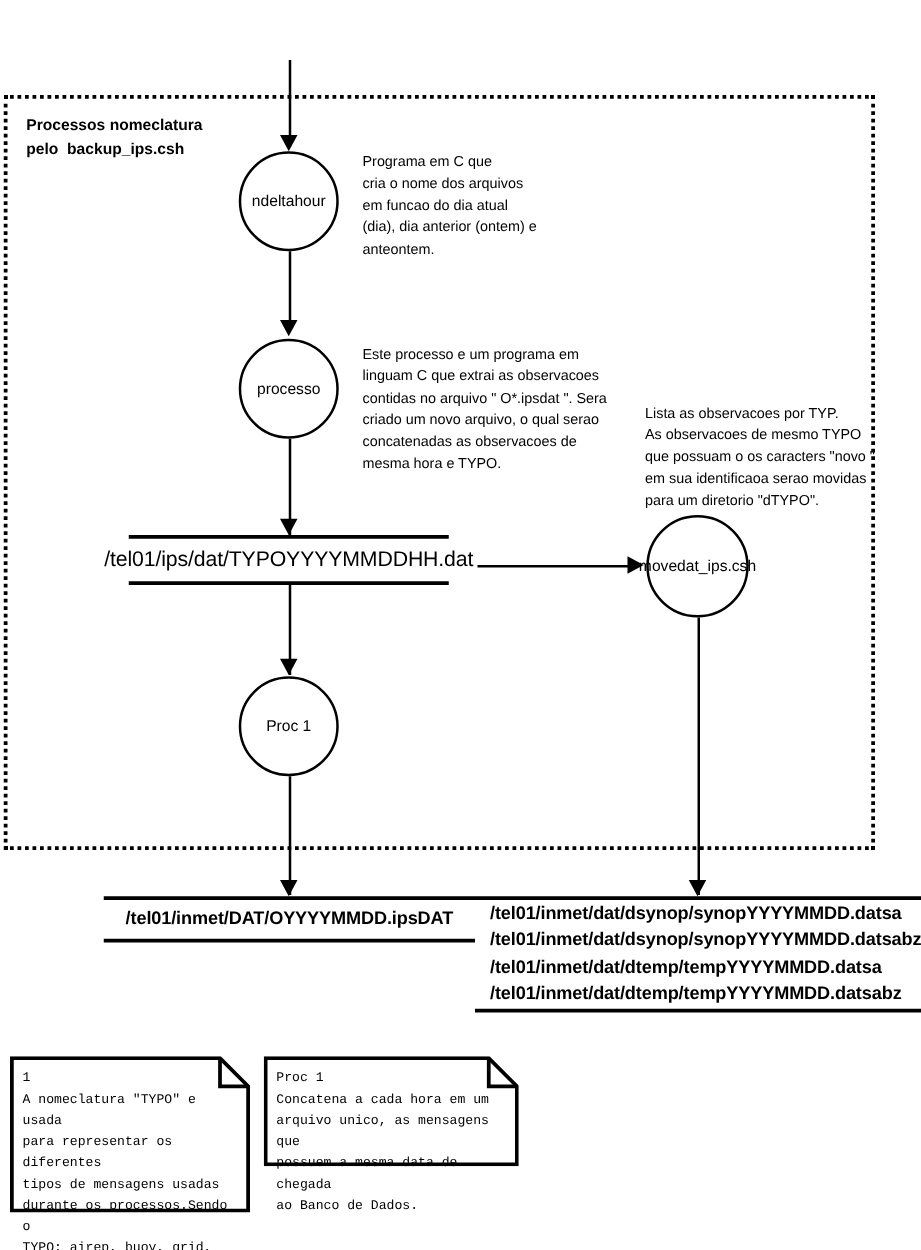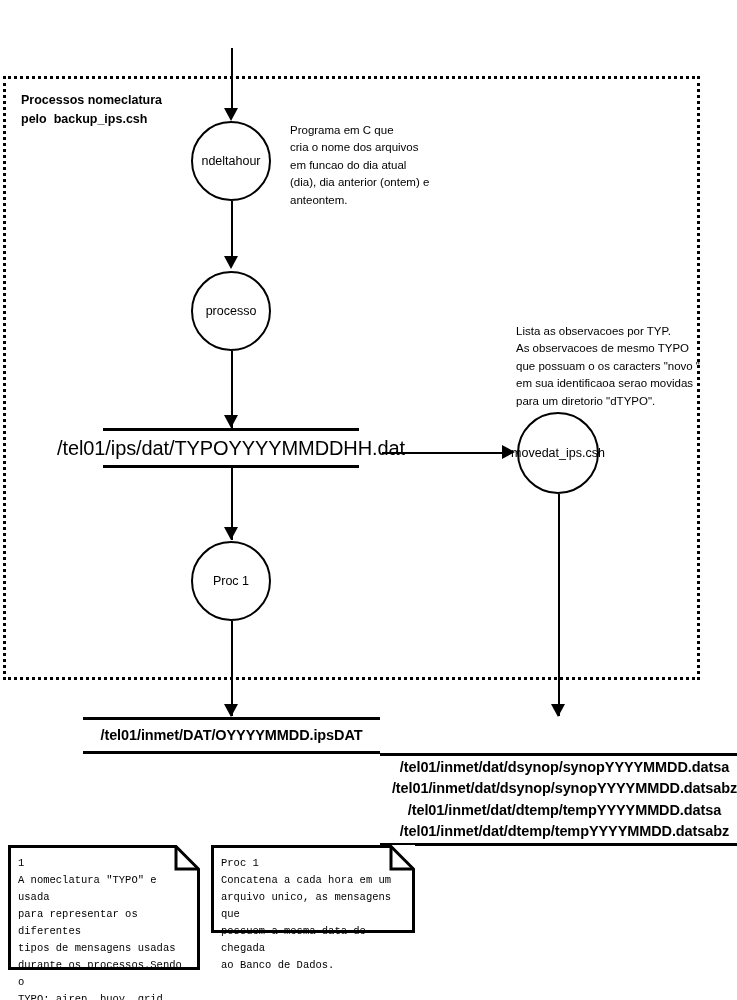--- a/index.html
+++ b/index.html
@@ -6,22 +6,22 @@
   body{width:737px;height:1000px;position:relative;overflow:hidden;
        font-family:"Liberation Sans", sans-serif;color:#000;}
   .canvas{position:absolute;left:0;top:0;width:737px;height:1000px;}
 
   
   .filebox{position:absolute;border-top:3px solid #000;border-bottom:3px solid #000;
            box-sizing:border-box;display:flex;flex-direction:column;
            align-items:center;justify-content:center;}
   .filebox .line{white-space:pre;line-height:1.45;}
   .fb-bold .line{font-weight:bold;font-size:14.5px;letter-spacing:-0.1px;}
-  .fb-plain .line{font-weight:normal;font-size:20px;letter-spacing:-0.1px;}
-  .fb-left{align-items:center;margin-top:36px;}
+  .fb-plain .line{font-weight:normal;font-size:17px;letter-spacing:-0.1px;}
+  .fb-left{align-items:flex-start;}
   .fb-left .line{padding-left:12px;}
 
   
   .dotted-zone{position:absolute;border:3px dotted #000;box-sizing:border-box;}
   .zone-label{position:absolute;font-weight:bold;font-size:12.5px;line-height:1.5;
               white-space:pre;}
 
   
   .circle{position:absolute;border:2.4px solid #000;border-radius:50%;
           box-sizing:border-box;display:flex;align-items:center;justify-content:center;}
@@ -67,20 +67,26 @@
 em funcao do dia atual
 (dia), dia anterior (ontem) e
 anteontem.</div>
 
   <div class="vline" style="left:231px;top:201px;height:62px;"></div>
   <div class="arrow-down" style="left:224px;top:256px;"></div>
 
   <div class="circle" style="left:191px;top:271px;width:80px;height:80px;">
     <span>processo</span>
   </div>
+  <div class="note-text" style="left:290px;top:276px;width:225px;">Este processo e um programa em
+linguam C que extrai as observacoes
+contidas no arquivo " O*.ipsdat ". Sera
+criado um novo arquivo, o qual serao
+concatenadas as observacoes de
+mesma hora e TYPO.</div>
 
   <div class="vline" style="left:231px;top:351px;height:78px;"></div>
   <div class="arrow-down" style="left:224px;top:415px;"></div>
 
   <div class="filebox fb-plain" style="left:103px;top:428px;width:256px;height:40px;">
     <div class="line">/tel01/ips/dat/TYPOYYYYMMDDHH.dat</div>
   </div>
 
   <div class="hline" style="left:382px;top:452px;width:122px;"></div>
   <div class="arrow-right" style="left:502px;top:445px;"></div>

